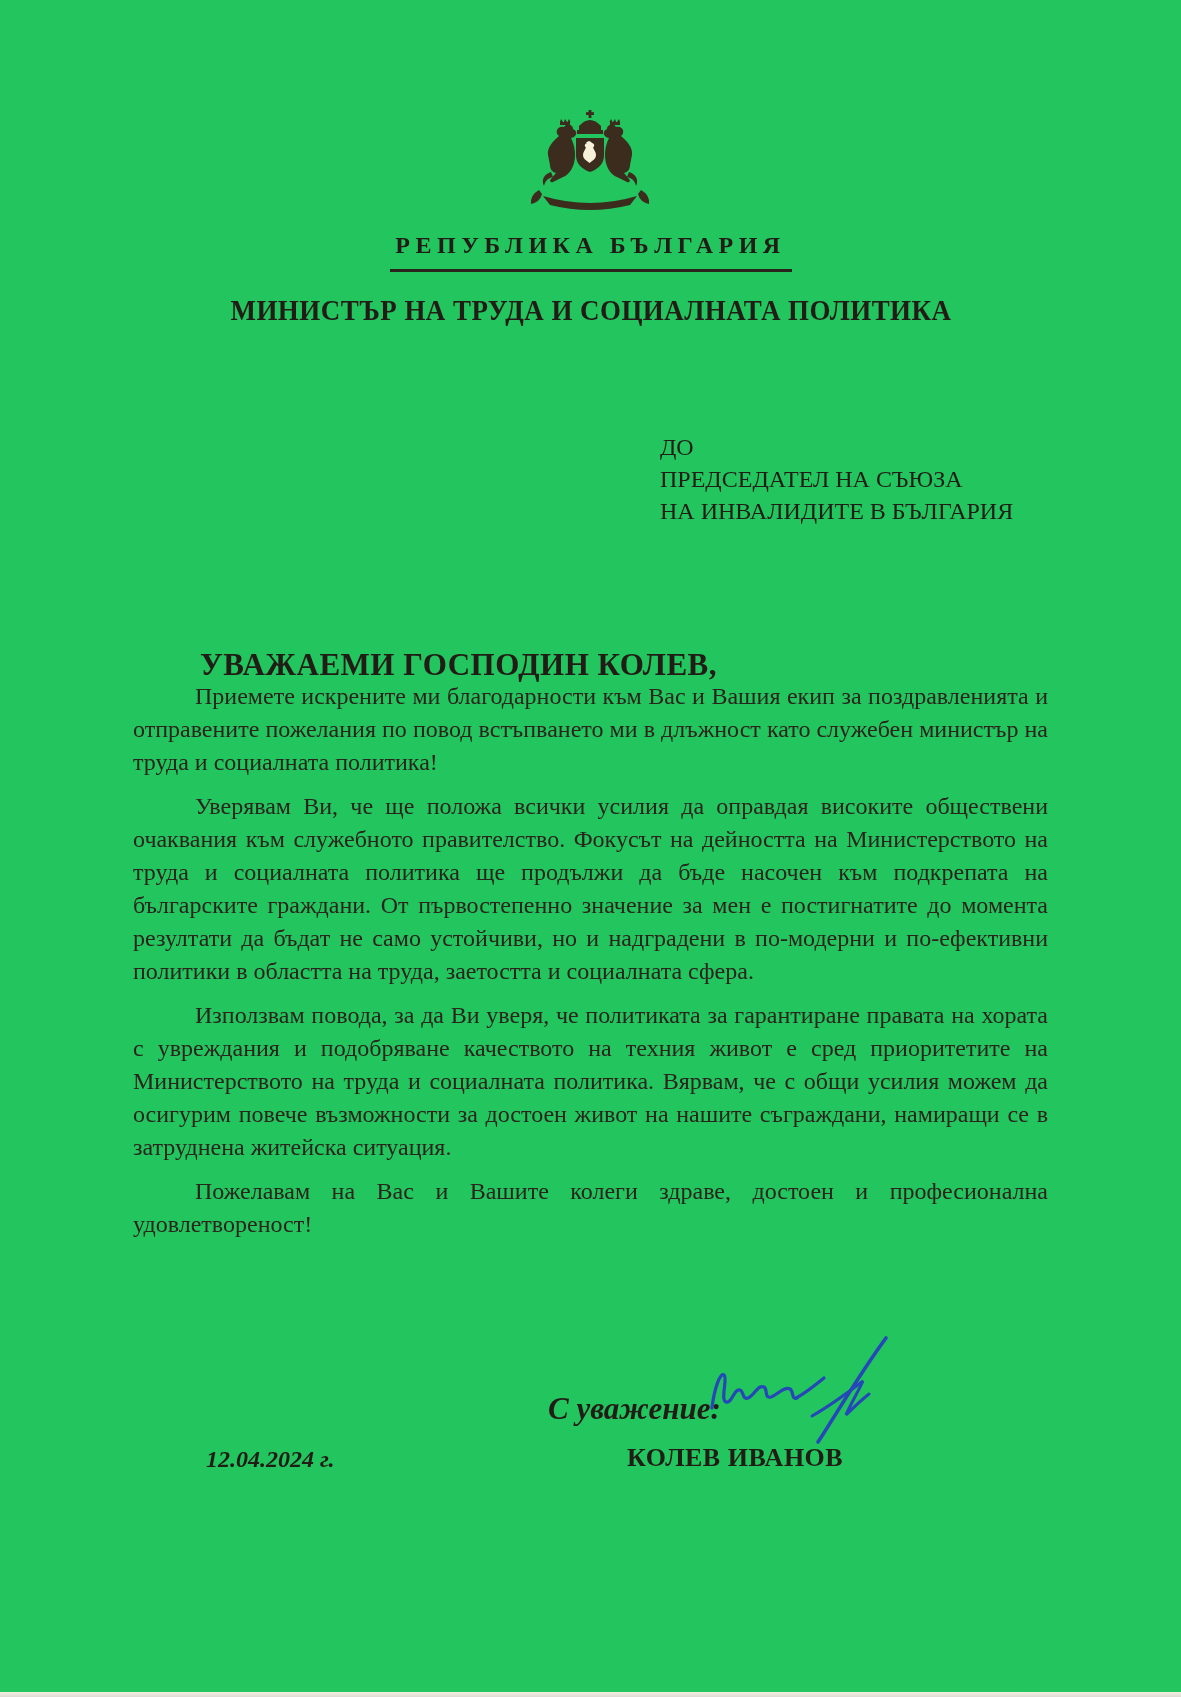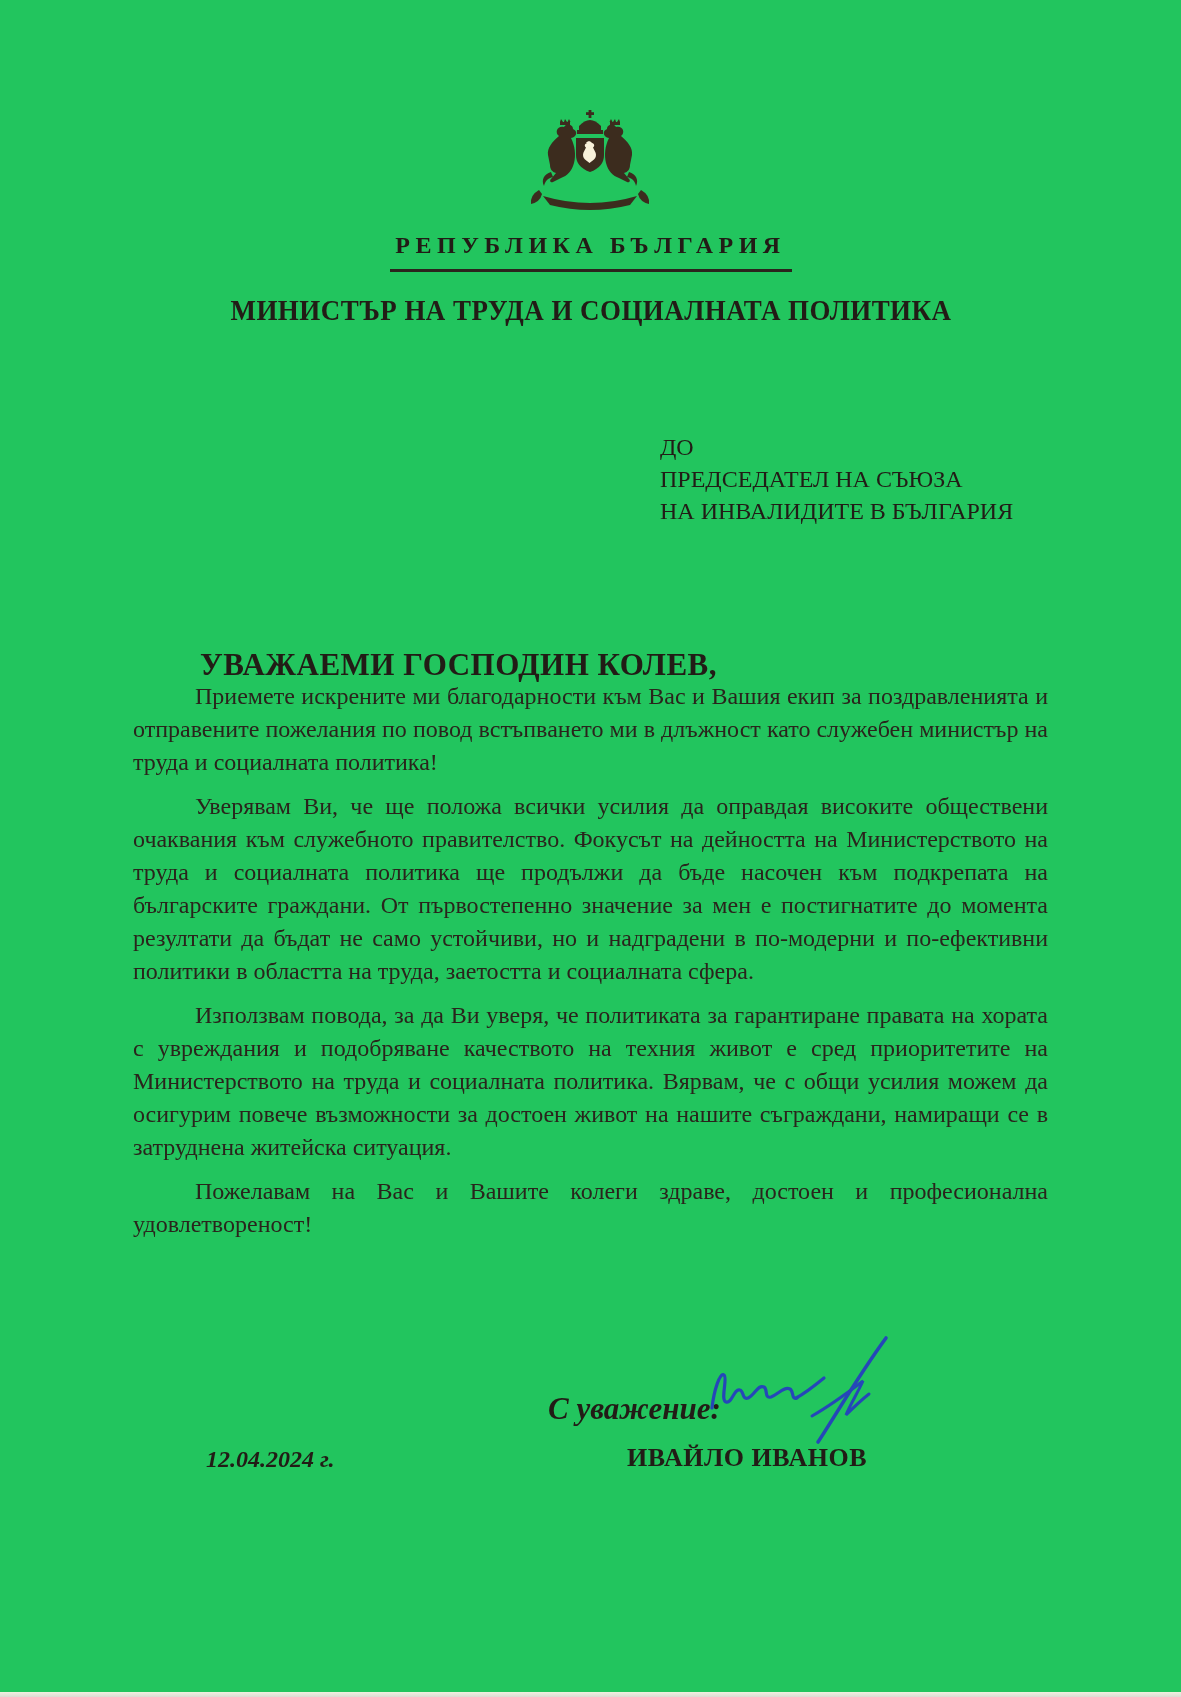--- a/index.html
+++ b/index.html
@@ -178,16 +178,16 @@
   <div class="closing-label">С уважение:</div>
 
   <svg class="signature" width="195" height="120" viewBox="0 0 195 120" aria-hidden="true" fill="none" stroke="#2547b8" stroke-linecap="round">
     <path stroke-width="3.2" d="M12 80 C14 62 20 44 24 47 C28 50 20 72 26 74 C32 76 34 60 40 62 C44 63 42 72 48 70 C55 67 58 56 64 59 C68 61 64 71 71 69 C79 66 84 58 90 61 C94 63 91 72 97 70"></path>
     <path stroke-width="3.2" d="M96 70 C104 66 113 59 124 50"></path>
     <path stroke-width="3.6" d="M118 114 C134 90 158 48 186 10"></path>
     <path stroke-width="3" d="M112 88 C126 80 146 66 163 53 C158 64 150 77 146 87 C152 81 160 73 169 66"></path>
   </svg>
 
   <div class="letter-date">12.04.2024 г.</div>
-  <div class="signer-name">ИВАЙЛО ИВАНОВ</div>
+  <div class="signer-name">КОЛЕВ ИВАНОВ</div>
 
   <div class="scan-edge"></div>
 </div>
 
 </body></html>

